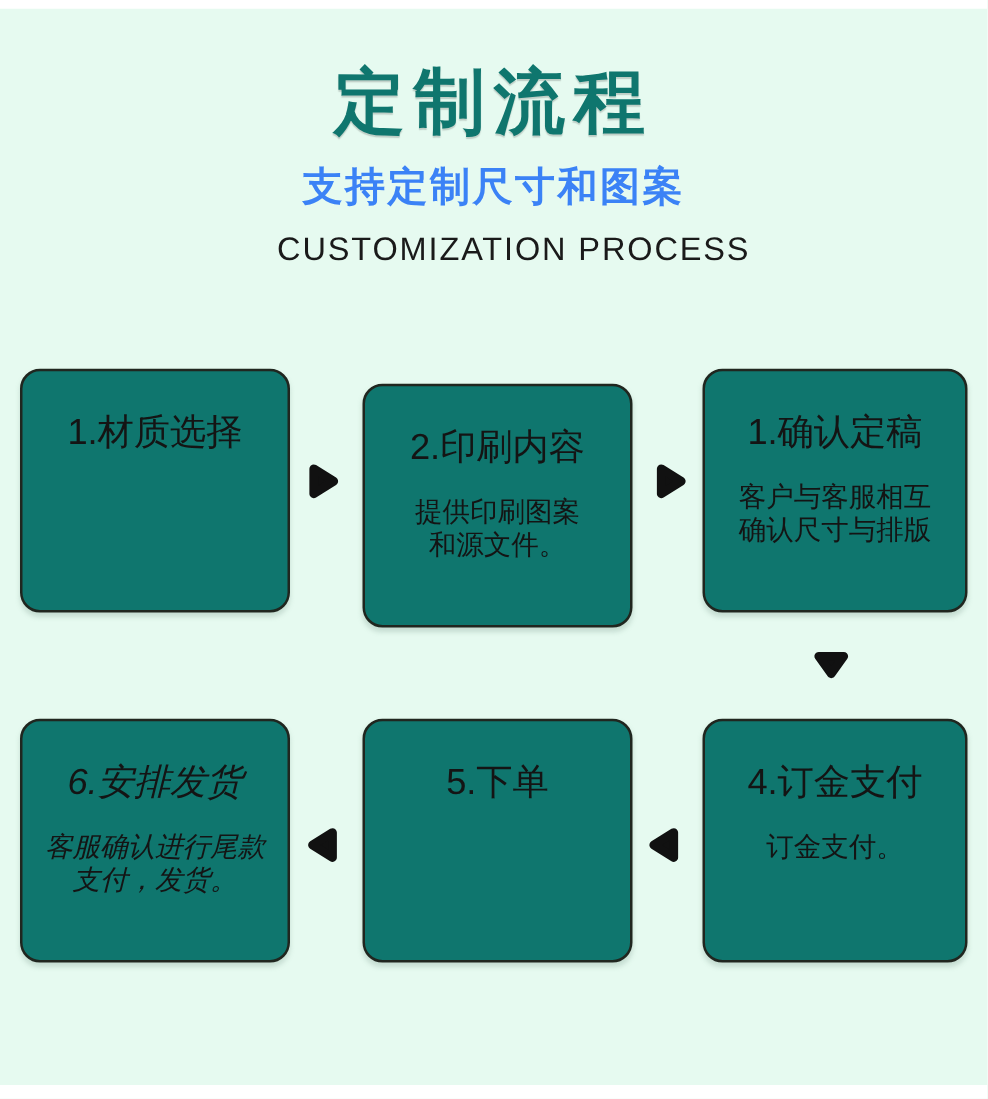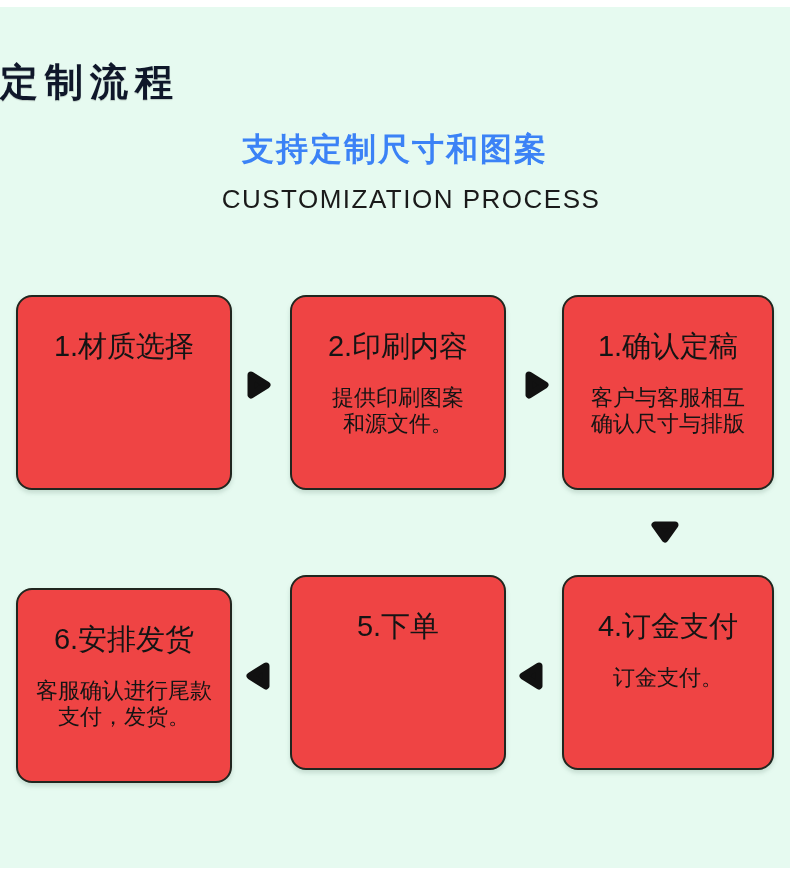--- a/index.html
+++ b/index.html
@@ -20,26 +20,26 @@
     top: 7px;
     width: 790px;
     height: 861px;
     background: #e6faf0;
   }
   .section-title {
     position: absolute;
     top: 50px;
     left: 0;
     width: 790px;
-    text-align: left;
-    font-size: 38px;
+    text-align: center;
+    font-size: 57px;
     line-height: 64px;
     font-weight: 700;
     letter-spacing: 7px;
-    color: #0f172a;
+    color: #0f766e;
     text-shadow: 0 1px 1px rgba(0,0,0,0.18);
   }
   .section-subtitle {
     position: absolute;
     top: 129px;
     left: 0;
     width: 790px;
     text-align: center;
     font-size: 32px;
     line-height: 40px;
@@ -57,32 +57,32 @@
     line-height: 32px;
     font-weight: 500;
     letter-spacing: 1.5px;
     color: #1a1a1a;
     padding-left: 16px;
   }
   .card {
     position: absolute;
     width: 216px;
     height: 195px;
-    background: #ef4444;
+    background: #0f766e;
     border: 2px solid #20261f;
     border-radius: 16px;
     box-sizing: border-box;
     box-shadow: 0 3px 4px rgba(110, 145, 128, 0.28);
   }
   .card-1 { left: 16px;  top: 295px; }
-  .card-2 { left: 290px; top: 295px; }
+  .card-2 { left: 290px; top: 307px; }
   .card-3 { left: 562px; top: 295px; width: 212px; }
   .card-4 { left: 562px; top: 575px; width: 212px; }
   .card-5 { left: 290px; top: 575px; }
-  .card-6 { left: 16px;  top: 588px; }
+  .card-6 { left: 16px;  top: 575px; font-style: italic; }
   .card-title {
     position: absolute;
     top: 30px;
     left: 0;
     width: 100%;
     text-align: center;
     font-size: 29px;
     line-height: 38px;
     font-weight: 500;
     color: #141414;

